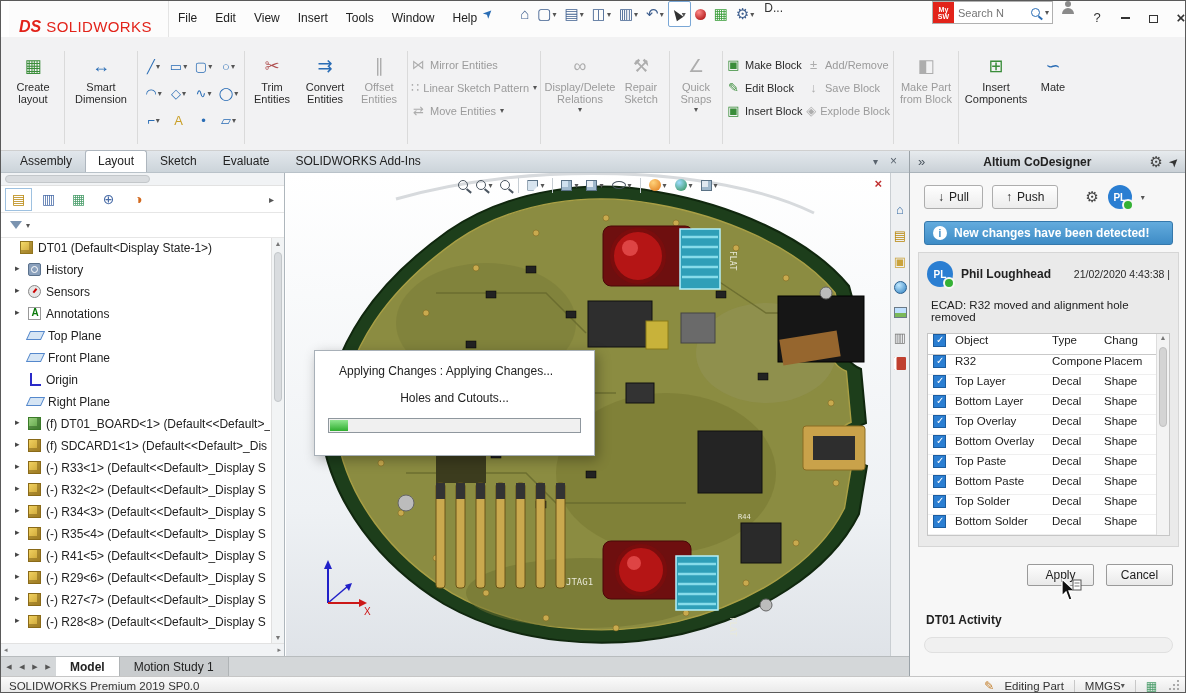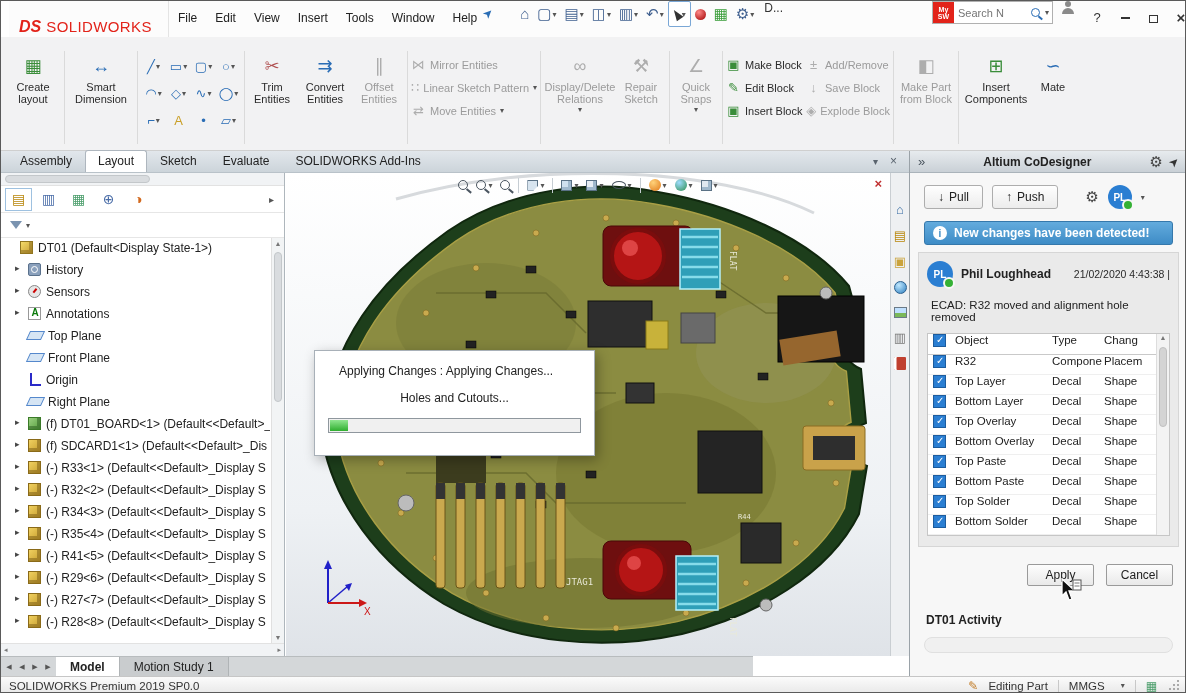--- a/index.html
+++ b/index.html
@@ -143,21 +143,21 @@
 .chk.checked{background:#2a7ed2;border-color:#1c5c9e}
 .chk.checked::after{content:"✓";color:#fff;font-size:10px;position:absolute;left:2px;top:-1px;font-weight:bold}
 .tbl-scroll{position:absolute;right:0;top:0;bottom:0;width:13px;background:#f3f3f3;border-left:1px solid #ddd;font-size:7px;color:#777;text-align:center}
 .tbl-scroll .thumb{position:absolute;top:13px;left:2px;width:8px;height:80px;background:#d4d4d4;border:1px solid #c0c0c0;border-radius:4px}
 .rp-buttons{display:flex;justify-content:flex-end;gap:12px;margin:17px 14px 0}
 .btn2{width:67px;height:22px;border:1px solid #9a9a9a;background:linear-gradient(#fdfdfd,#e9e9e9);border-radius:2px;font-size:12px;display:flex;align-items:center;justify-content:center}
 .activity-title{font-weight:bold;margin:27px 16px 0;font-size:12px}
 .activity-bar{margin:10px 14px 0;height:16px;background:#f0f0f0;border:1px solid #e0e0e0;border-radius:8px}
 
 
-.bottomtabs{position:absolute;left:0;top:655px;width:752px;height:20px;background:#d4d7d9;border-top:1px solid #b8bcbe;display:flex;align-items:stretch}
+.bottomtabs{position:absolute;left:0;top:655px;width:908px;height:20px;background:#d4d7d9;border-top:1px solid #b8bcbe;display:flex;align-items:stretch}
 .bt-nav{display:flex;align-items:center;padding:0 2px;gap:1px}
 .bt-nav i{font-size:7px;color:#555;width:12px;text-align:center}
 .btab{padding:0 14px;display:flex;align-items:center;font-size:12px;background:#c9ccce;border-right:1px solid #b0b4b6;color:#222}
 .btab.active{background:#fff;font-weight:bold}
 .statusbar{position:absolute;left:0;top:675px;width:1186px;height:18px;background:linear-gradient(#fbfbfb,#e8e8e8);border-top:1px solid #c6c6c6;display:flex;align-items:center;font-size:11.5px;color:#333;padding:0 8px;gap:10px}
 .sb-left{flex:1}
 .sb-sep{width:1px;height:12px;background:#c8c8c8}
 .sb-pencil{color:#c07820;font-size:12px}
 .grip{width:12px;height:12px;background:
  radial-gradient(circle at 3px 9px,#aaa 1px,transparent 1.5px),
@@ -932,21 +932,21 @@
           <span>Motion Study 1</span>
         </div>
       </div>
   </div>
 
   <div class="statusbar">
     <span class="sb-left">SOLIDWORKS Premium 2019 SP0.0</span>
     <i class="sb-pencil">✎</i>
     <span>Editing Part</span>
     <span class="sb-sep"></span>
-    <span style="display:flex;align-items:center;gap:16px">
+    <span style="display:flex;align-items:center;gap:0">
       <span>MMGS</span>
       <i class="dd">▾</i>
     </span>
     <span class="sb-sep"></span>
     <i style="color:#4a9d6a;font-size:12px">▦</i>
     <span class="grip"></span>
   </div>
 
 </div>
 

